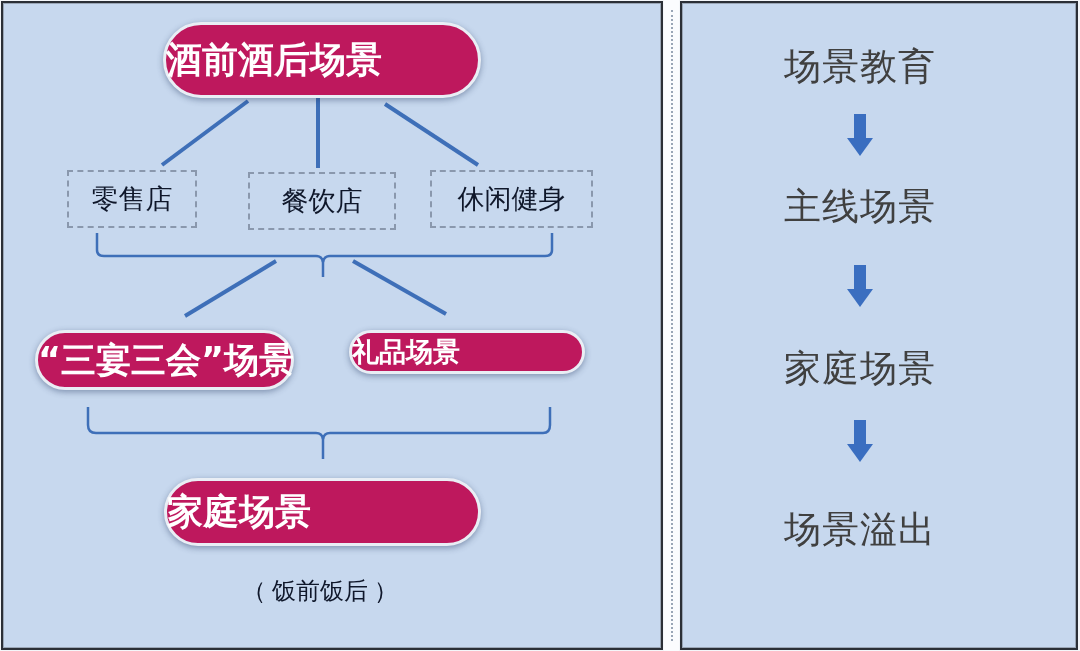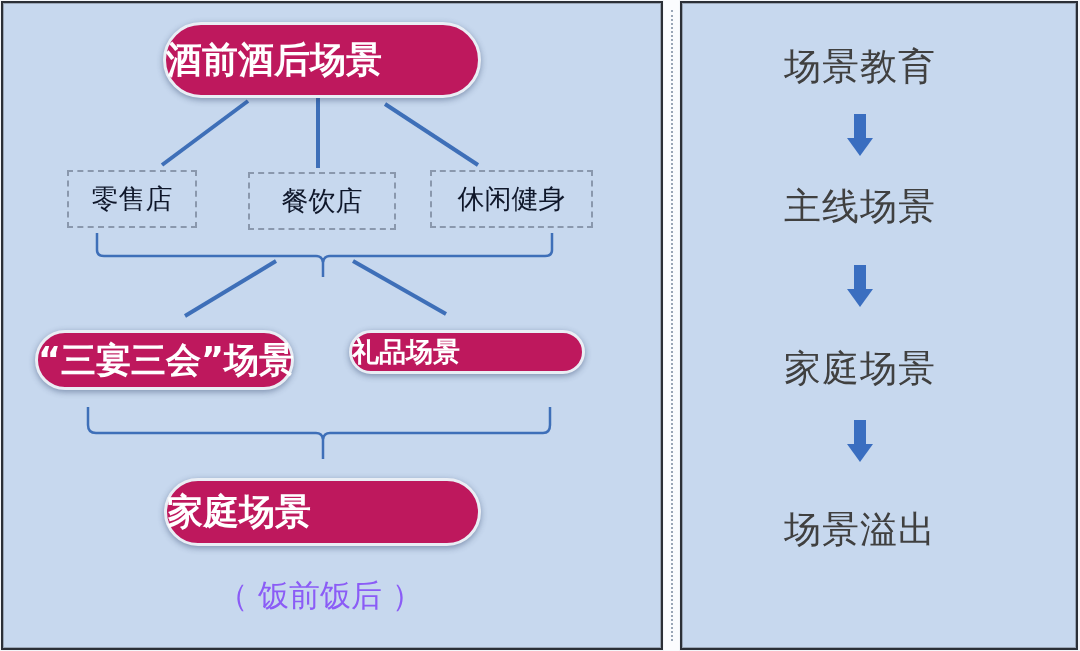--- a/index.html
+++ b/index.html
@@ -32,22 +32,23 @@
     display: flex; align-items: center; justify-content: flex-start;
     white-space: nowrap;
   }
   .dashbox {
     position: absolute; box-sizing: border-box;
     border: 2px dashed #8a98ad;
     display: flex; align-items: center; justify-content: center;
     color: #0f172a; font-size: 27px; white-space: nowrap;
   }
   .caption {
-    position: absolute; color: #8b5cf6; font-size: 31px; white-space: nowrap;
+    position: absolute; color: #0f172a; font-size: 24px; white-space: nowrap;
     transform: translateX(-50%);
+    font-family: Liberation Serif, serif;
   }
   .step {
     position: absolute; color: #404040; font-size: 37px; white-space: nowrap;
     transform: translateX(-50%); letter-spacing: 1px;
   }
   .arrow { position: absolute; }
 </style>
 </head>
 <body>
 

